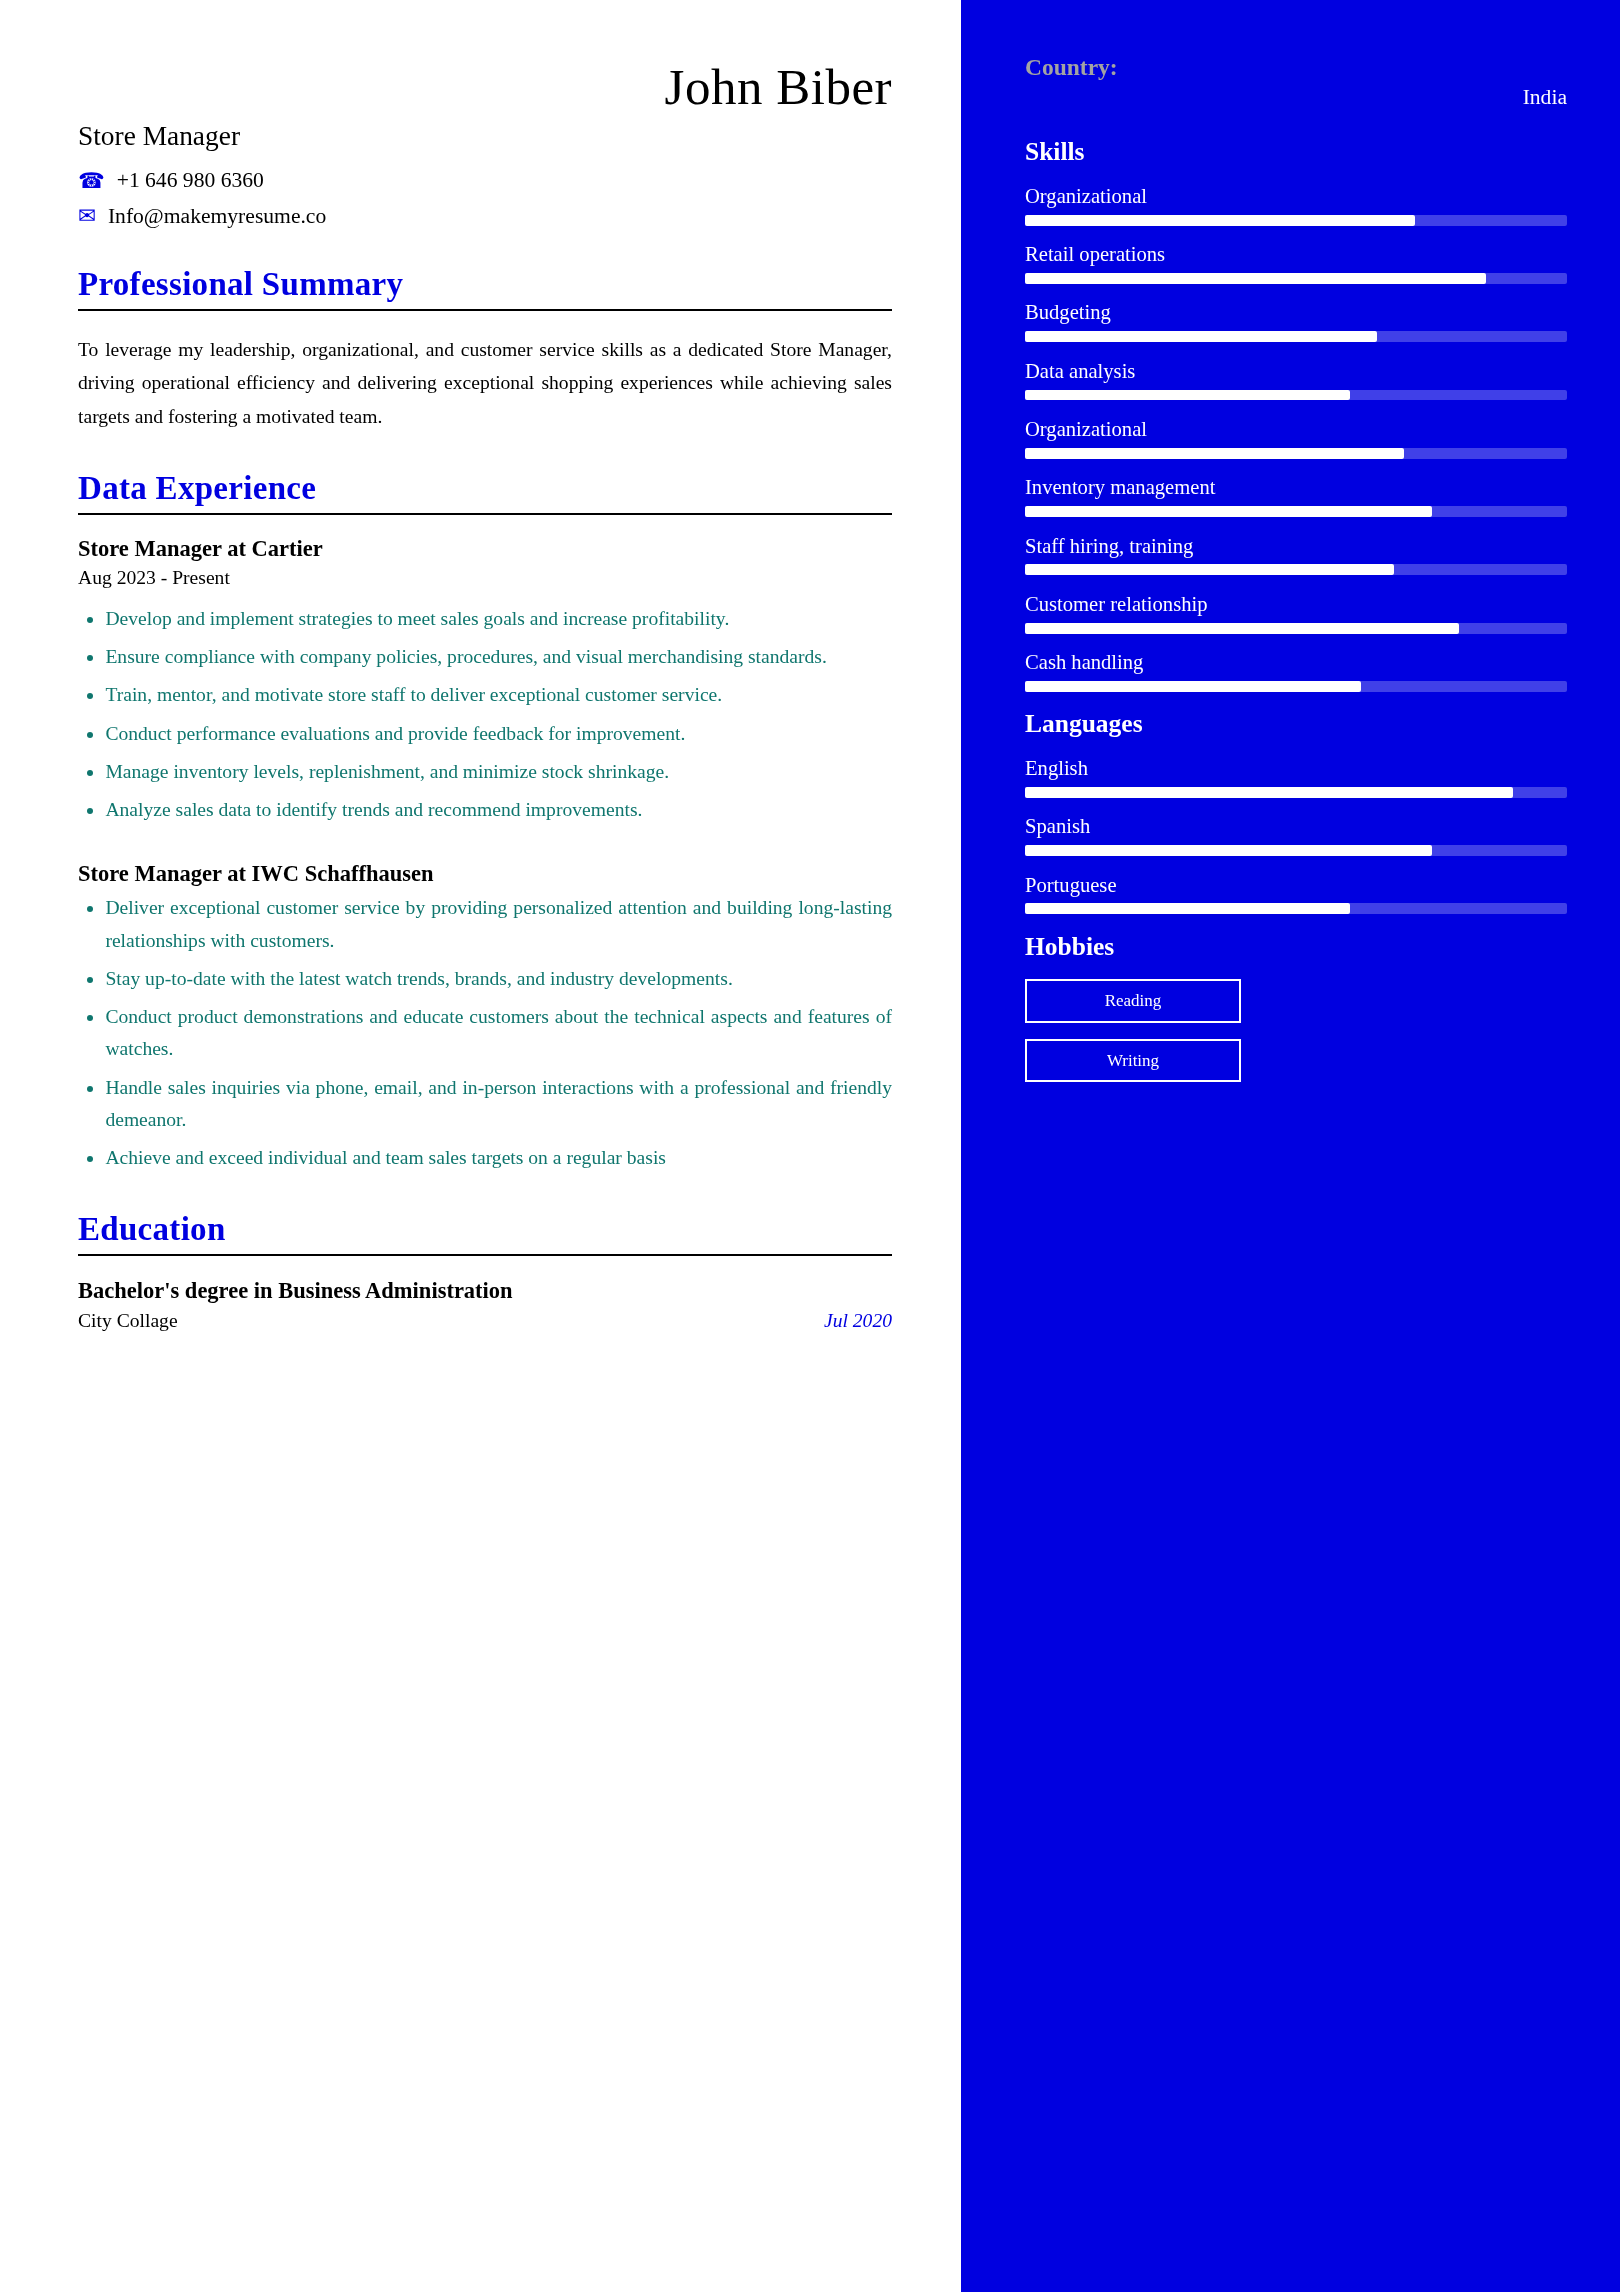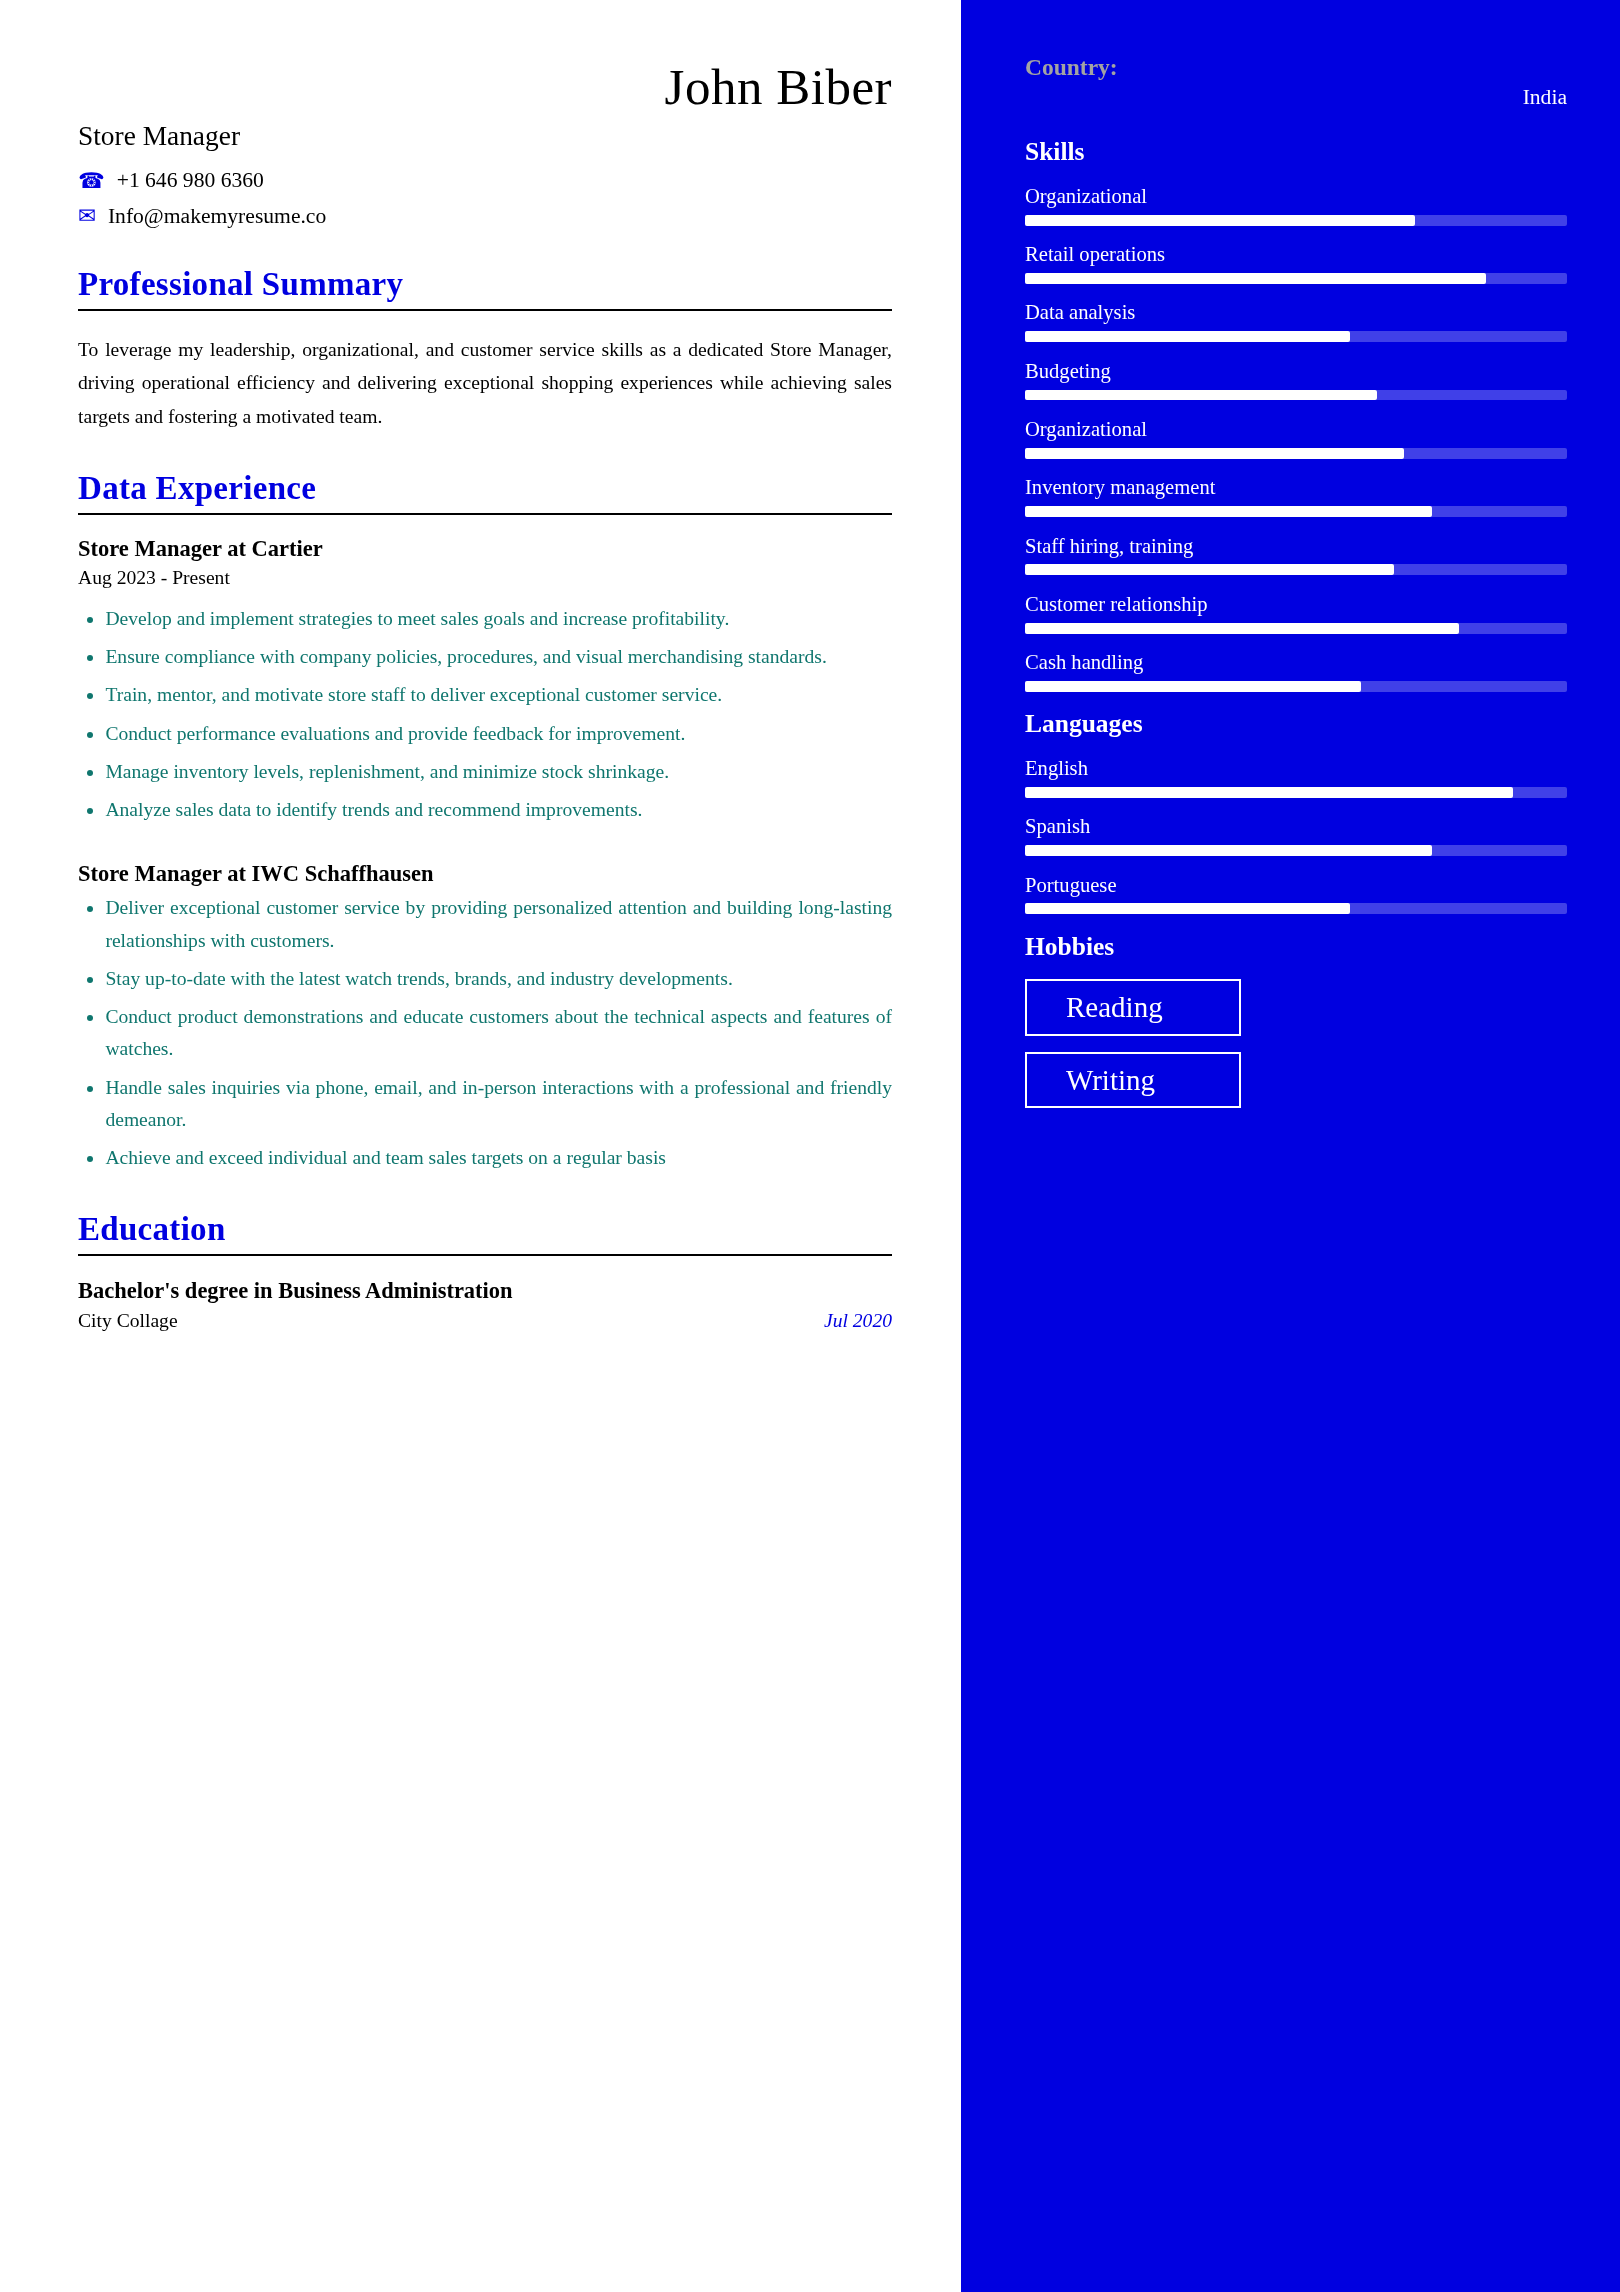--- a/index.html
+++ b/index.html
@@ -188,24 +188,25 @@
     .lang-bar-fill {
       height: 10.8px;
       background: #fff;
       border-radius: 2px;
     }
 
     .hobby-badge {
       display: inline-block;
       border: 2.5px solid #fff;
       color: #fff;
-      font-size: 29px;
+      font-size: 17px;
       padding: 9.8px 39px;
       margin-bottom: 15.7px;
       min-width: 216px;
+      text-align: center;
     }
     .hobbies-list {
       display: flex;
       flex-direction: column;
       align-items: flex-start;
     }
   </style>
 </head>
 <body>
 
@@ -287,29 +288,29 @@
         <div class="skill-bar-fill" style="width:72%"></div>
       </div>
     </div>
         <div class="skill-item">
       <div class="skill-name">Retail operations</div>
       <div class="skill-bar-bg">
         <div class="skill-bar-fill" style="width:85%"></div>
       </div>
     </div>
         <div class="skill-item">
+      <div class="skill-name">Budgeting</div>
+      <div class="skill-bar-bg">
+        <div class="skill-bar-fill" style="width:65%"></div>
+      </div>
+    </div>
+        <div class="skill-item">
       <div class="skill-name">Data analysis</div>
       <div class="skill-bar-bg">
         <div class="skill-bar-fill" style="width:60%"></div>
-      </div>
-    </div>
-        <div class="skill-item">
-      <div class="skill-name">Budgeting</div>
-      <div class="skill-bar-bg">
-        <div class="skill-bar-fill" style="width:65%"></div>
       </div>
     </div>
         <div class="skill-item">
       <div class="skill-name">Organizational</div>
       <div class="skill-bar-bg">
         <div class="skill-bar-fill" style="width:70%"></div>
       </div>
     </div>
         <div class="skill-item">
       <div class="skill-name">Inventory management</div>

